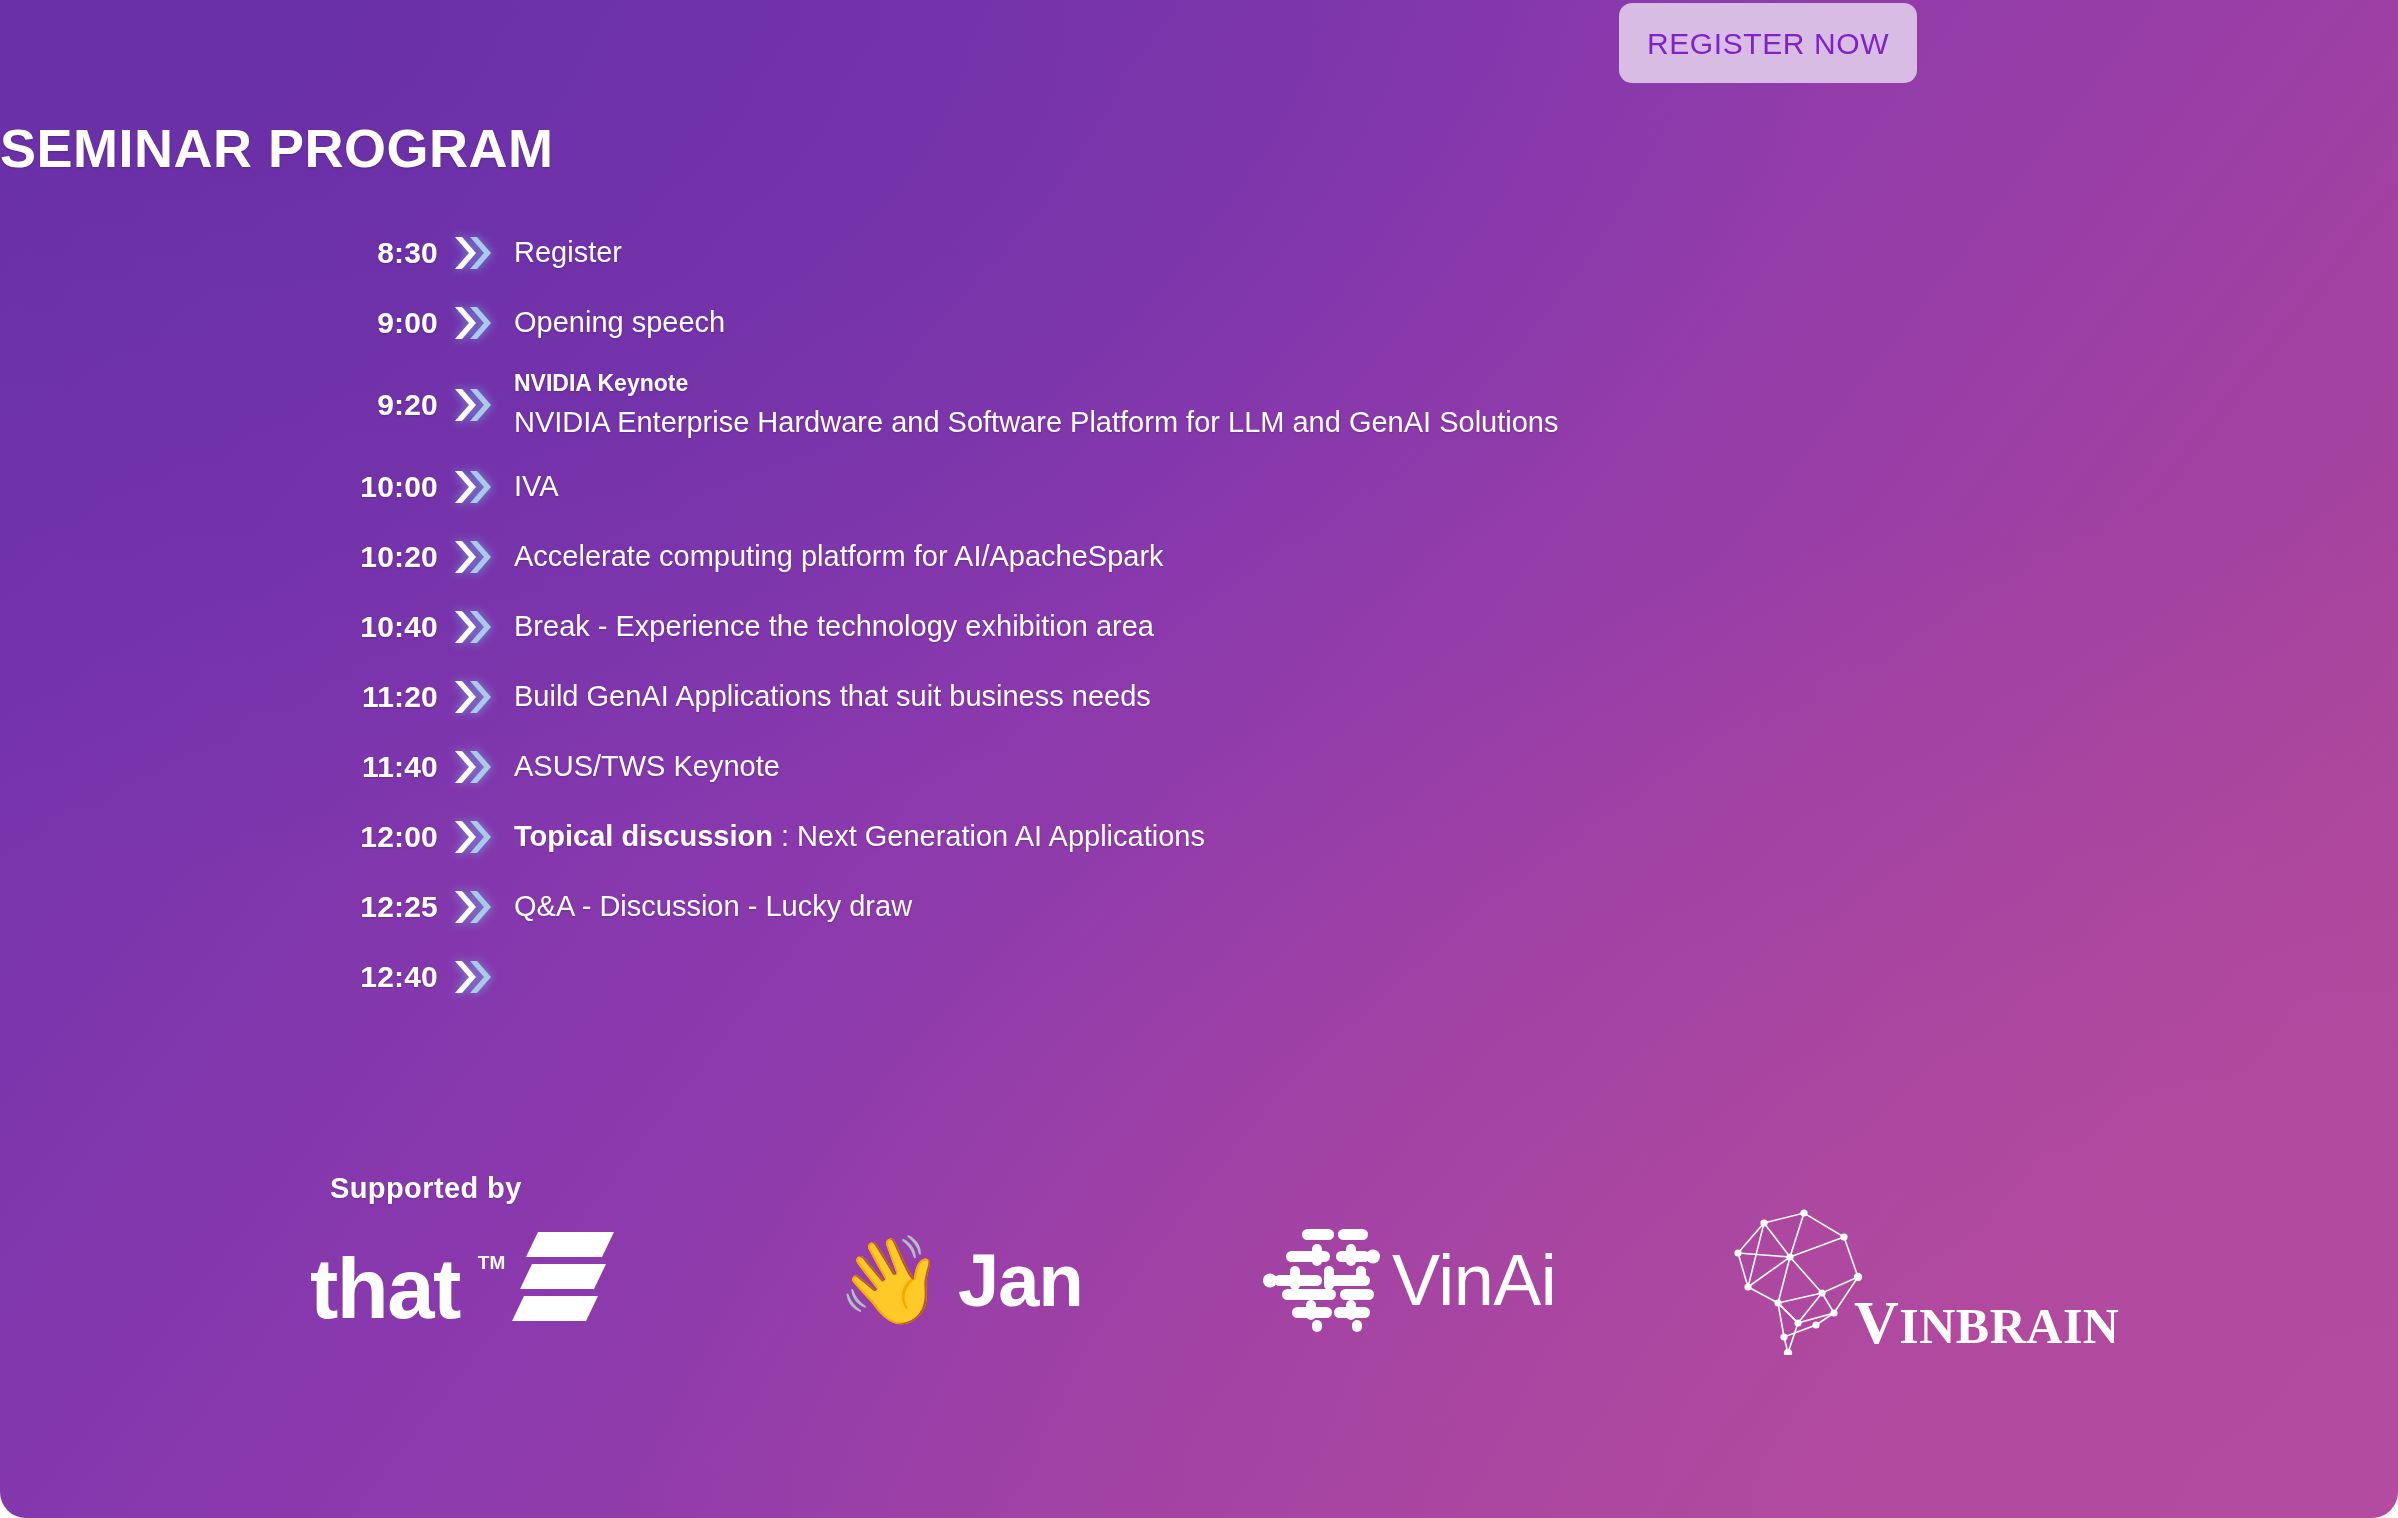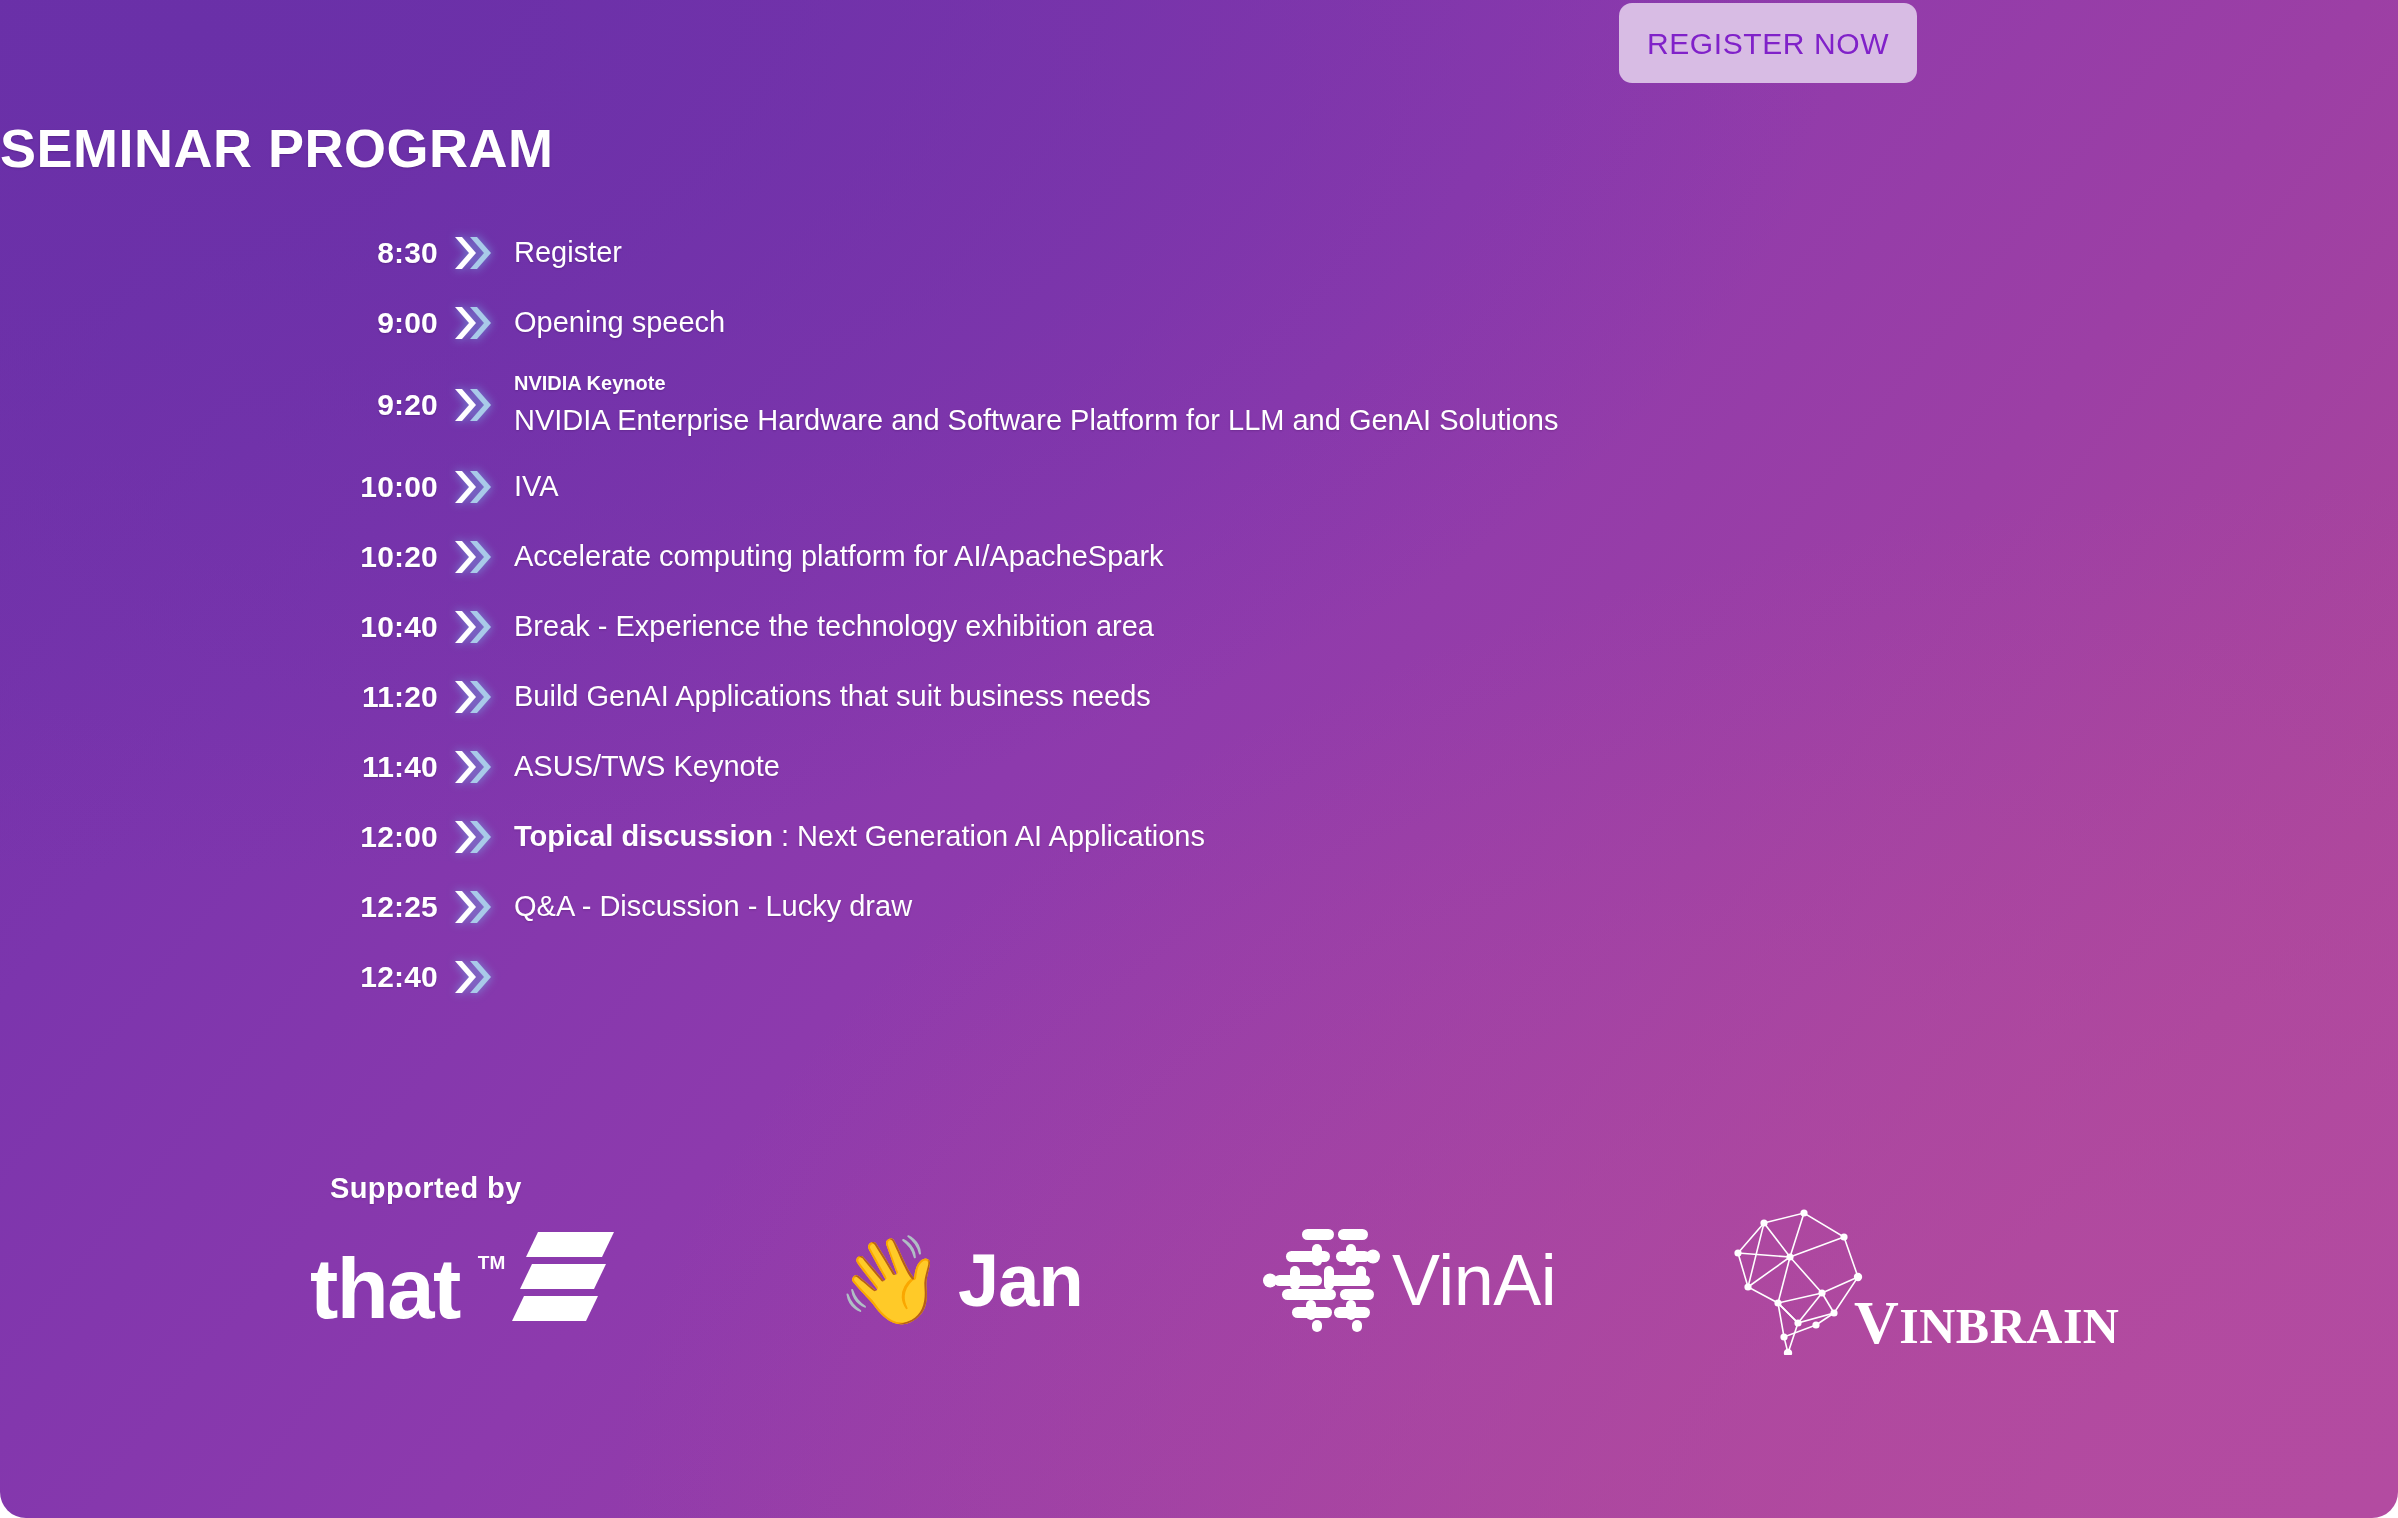--- a/index.html
+++ b/index.html
@@ -109,21 +109,21 @@
     font-weight: 400;
     line-height: 1.28;
     color: #ffffff;
     text-shadow: 0 1px 2px rgba(40,0,60,0.22);
   }
   .row-text .strong {
     font-weight: 700;
   }
   .row-title {
     font-weight: 700;
-    font-size: 20px;
+    font-size: 23px;
     display: block;
     margin-bottom: 5px;
   }
   .row-sub {
     font-weight: 400;
     font-size: 29px;
     display: block;
   }
 
   

